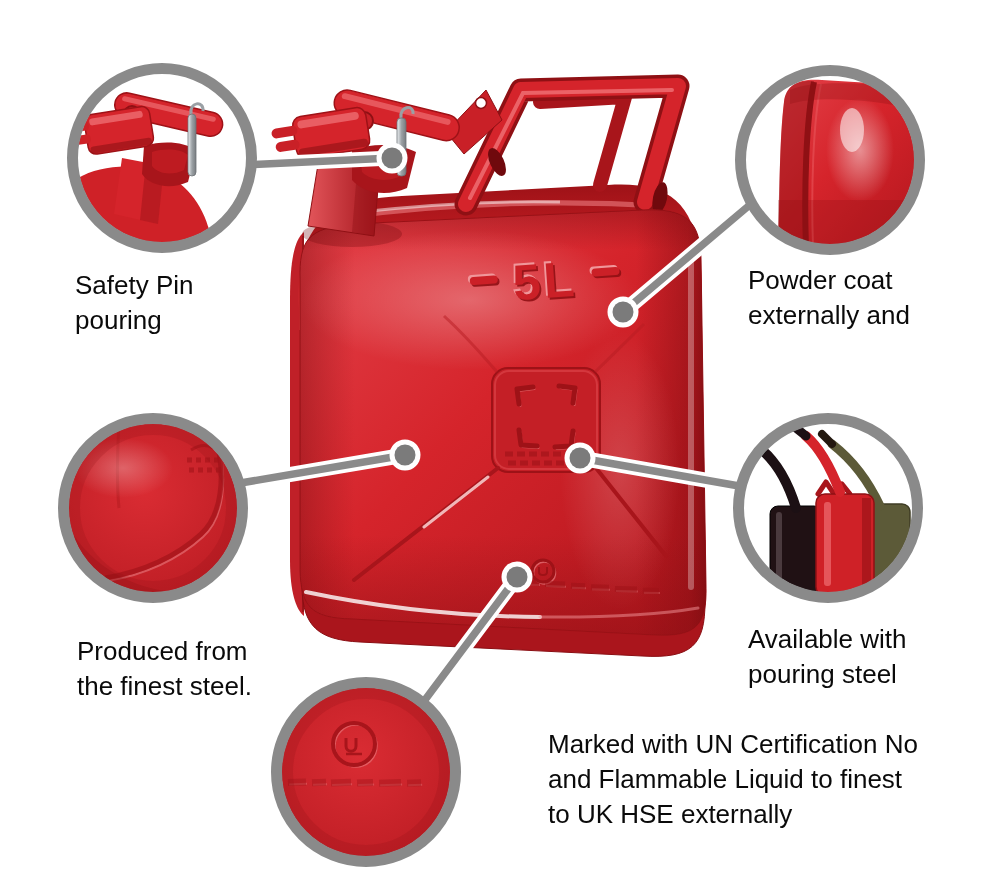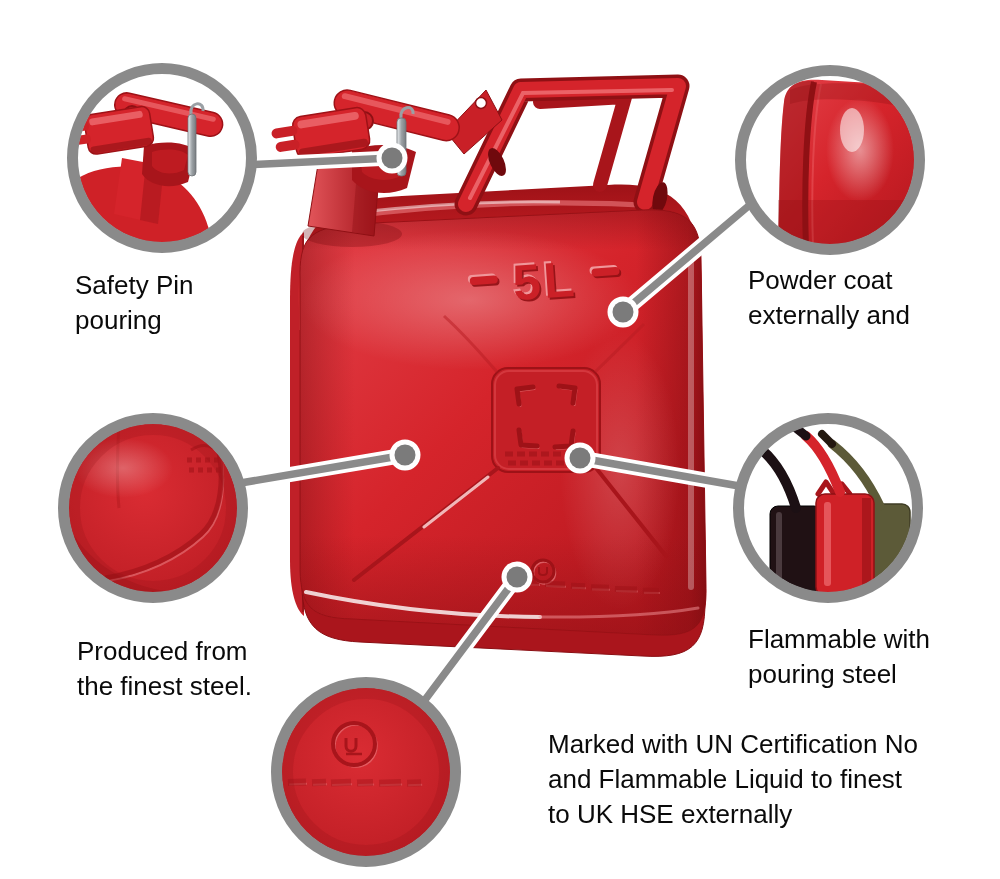--- a/index.html
+++ b/index.html
@@ -327,21 +327,21 @@
 </div>
 <div class="caption" style="left:748px;top:263px;">
   <span>Powder coat</span>
   <span>externally and</span>
 </div>
 <div class="caption" style="left:77px;top:634px;">
   <span>Produced from</span>
   <span>the finest steel.</span>
 </div>
 <div class="caption" style="left:748px;top:622px;">
-  <span>Flammable with</span>
+  <span>Available with</span>
   <span>pouring steel</span>
 </div>
 <div class="caption" style="left:508px;top:727px;margin-left:40px;">
   <span>Marked with UN Certification No</span>
   <span>and Flammable Liquid to finest</span>
   <span>to UK HSE externally</span>
 </div>
 
 </div>
 

